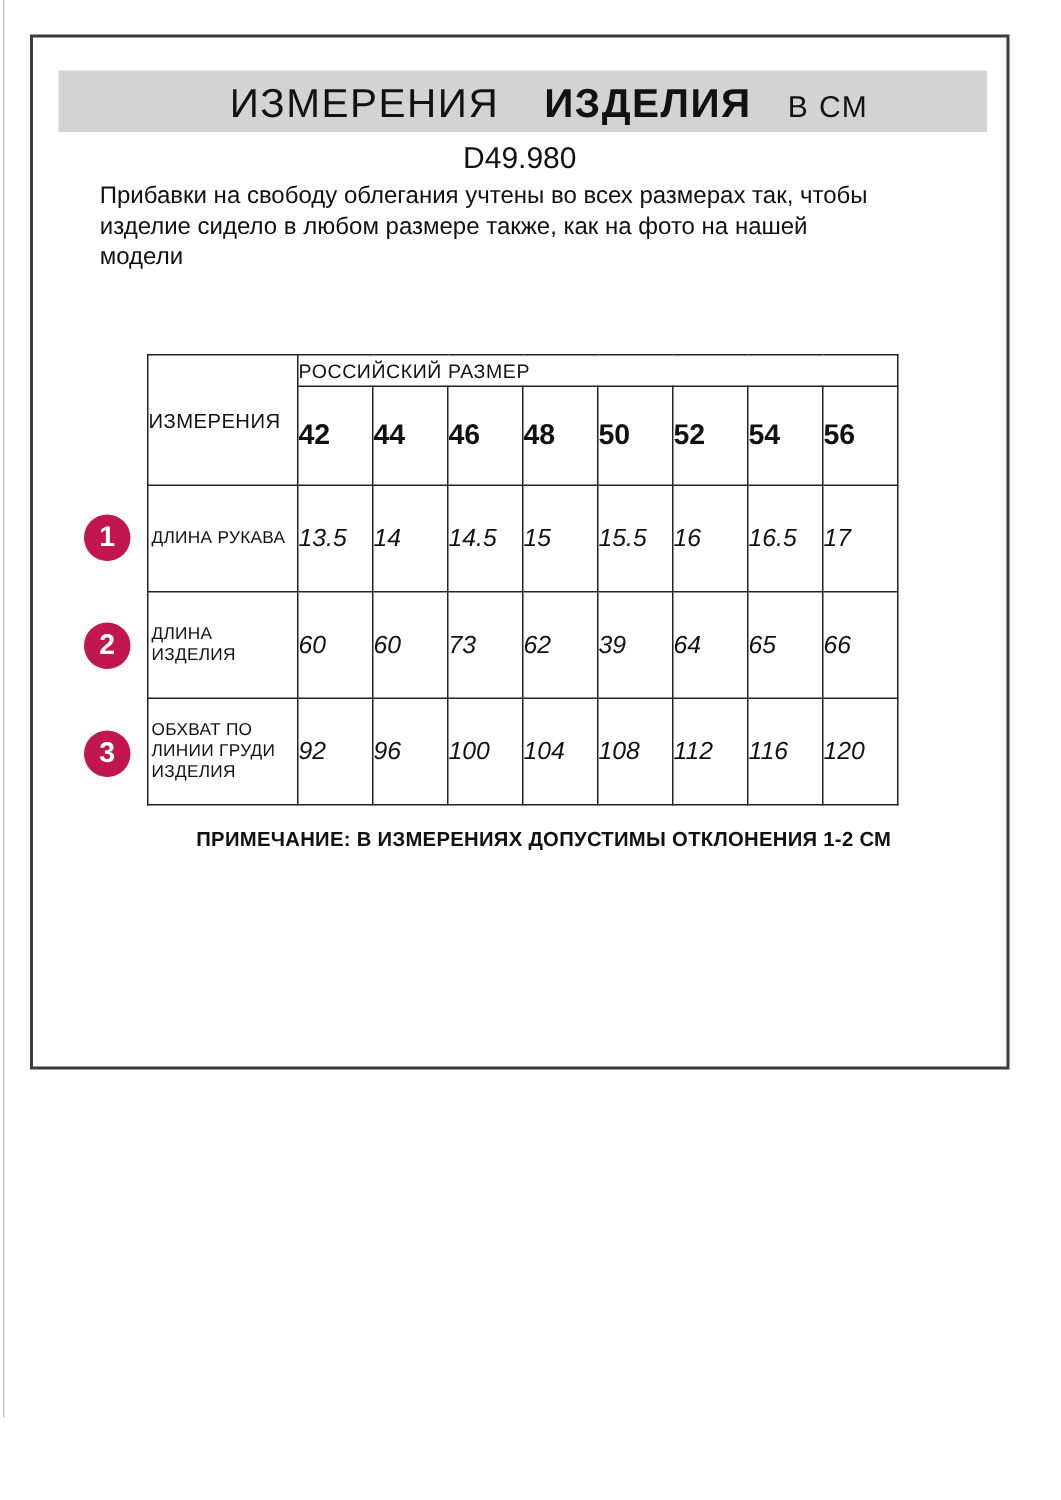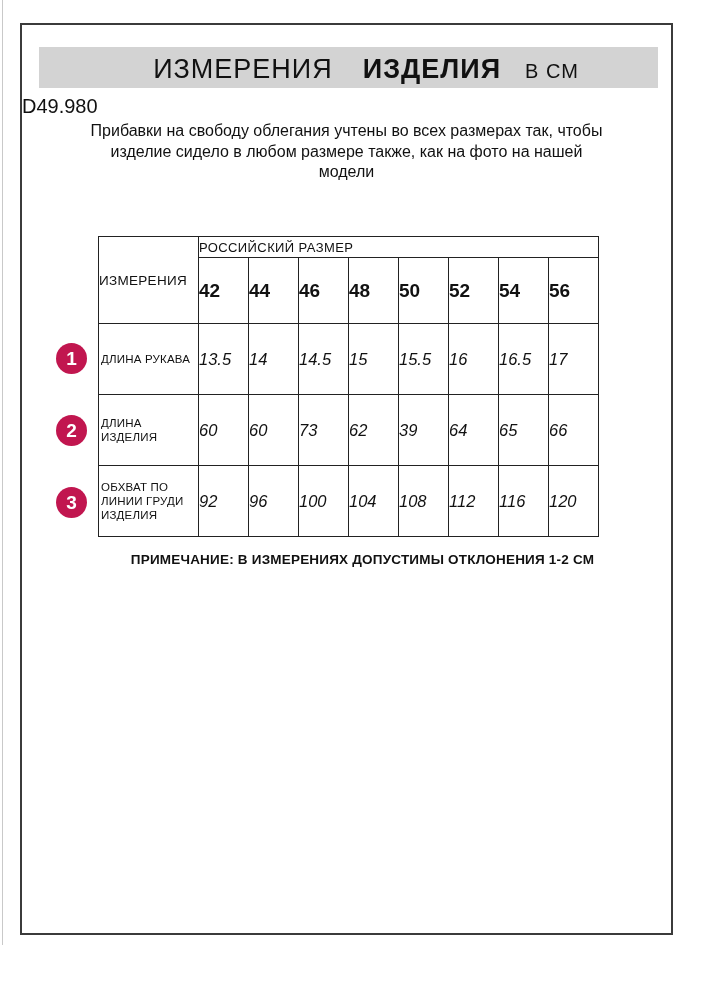--- a/index.html
+++ b/index.html
@@ -19,21 +19,21 @@
   }
   .edge-artifact {
     position: absolute;
     left: 2px; top: 0;
     width: 1px; height: 945px;
     background: #c9c9c9;
   }
   .frame {
     position: absolute;
     left: 20px; top: 23px;
-    width: 653px; height: 912px;
+    width: 653px; height: 690px;
     border: 2px solid #3b3b3b;
     background: #ffffff;
   }
   .title-bar {
     position: absolute;
     left: 17px; top: 22px;
     width: 619px; height: 41px;
     background: var(--title-bar);
     display: flex;
     align-items: baseline;
@@ -55,29 +55,29 @@
   .title-bar .t3 {
     font-size: 20px;
     letter-spacing: 1px;
     font-weight: 400;
     margin-left: 24px;
   }
   .model-code {
     position: absolute;
     left: 0; top: 70px;
     width: 100%;
-    text-align: left;
+    text-align: center;
     font-size: 20px;
   }
   .description {
     position: absolute;
     left: 50%; top: 96px;
     transform: translateX(-50%);
     width: 560px;
-    text-align: center;
+    text-align: left;
     font-size: 16px;
     line-height: 20.5px;
     white-space: pre-line;
   }
   table.size-table {
     position: absolute;
     left: 76px; top: 211px;
     border-collapse: collapse;
     table-layout: fixed;
   }

